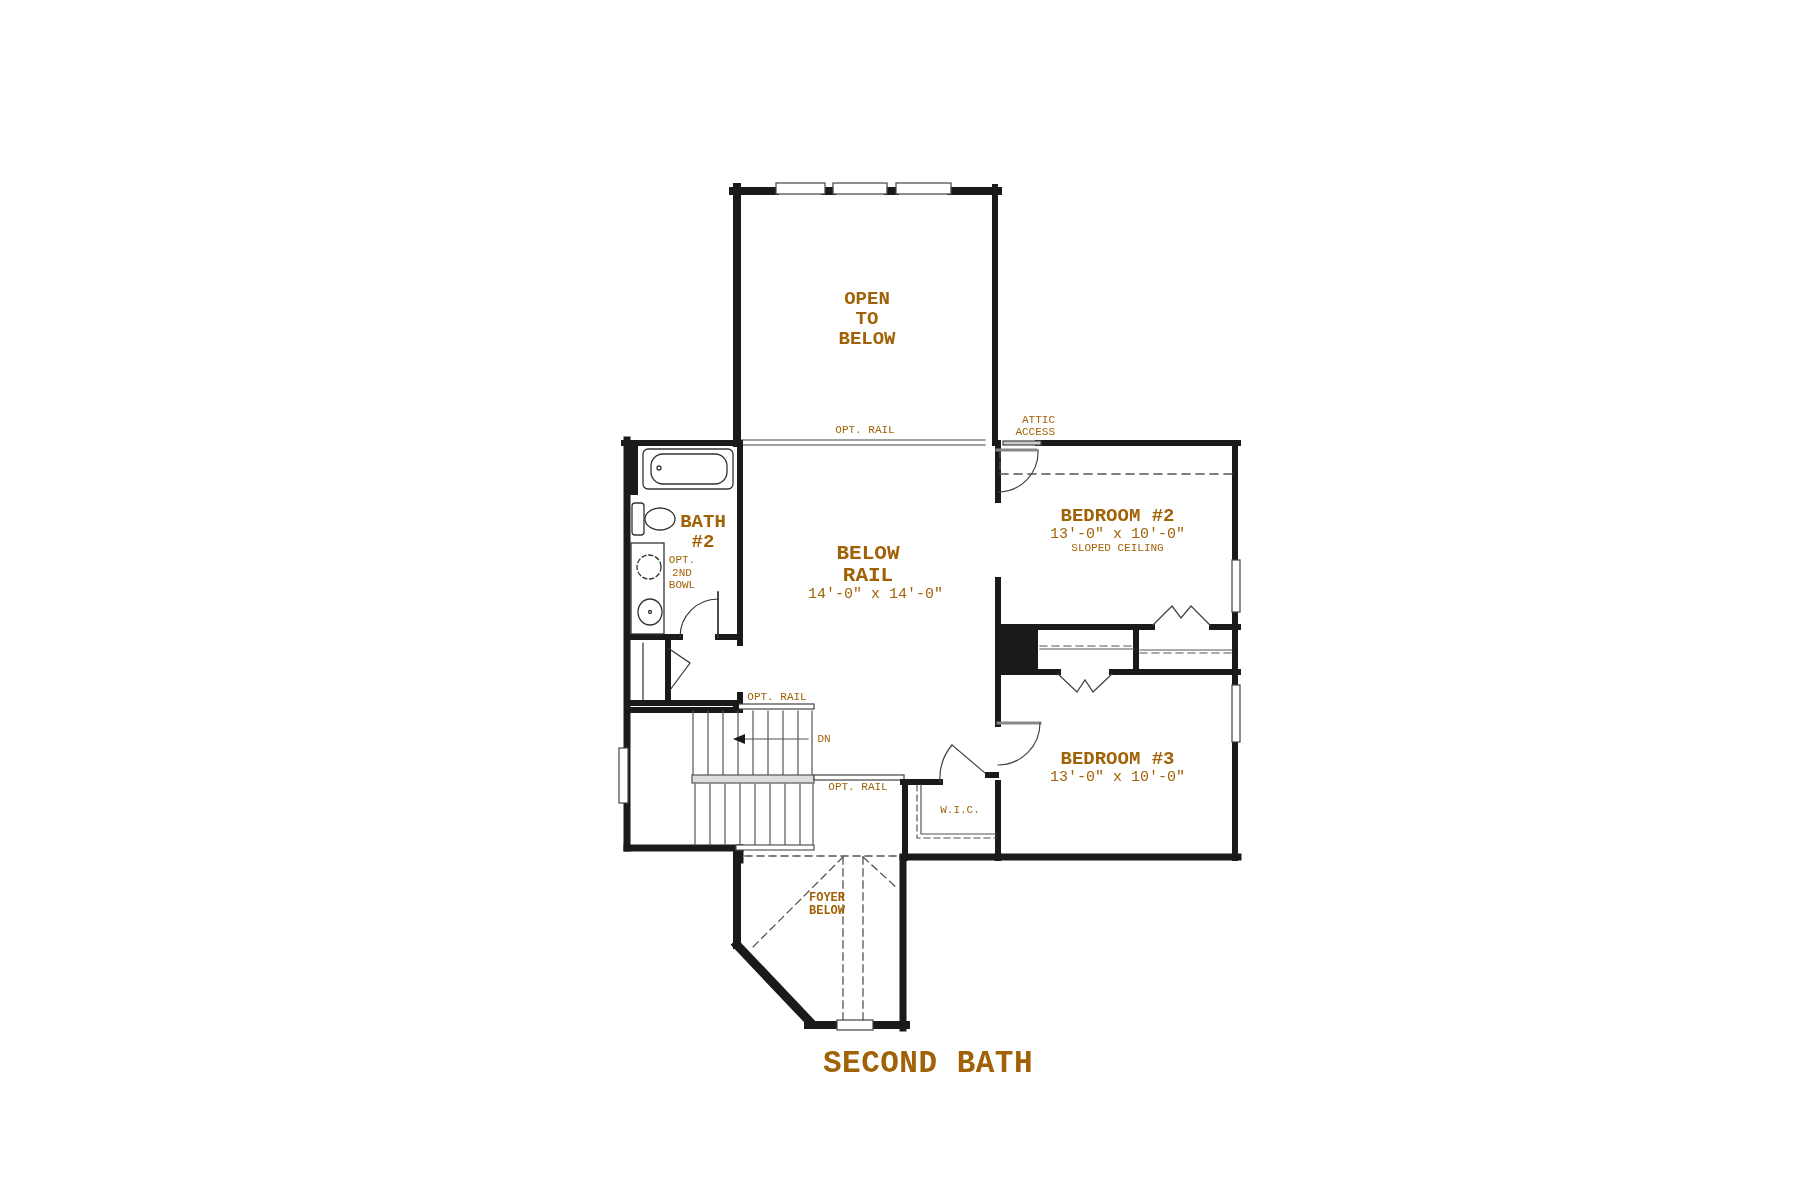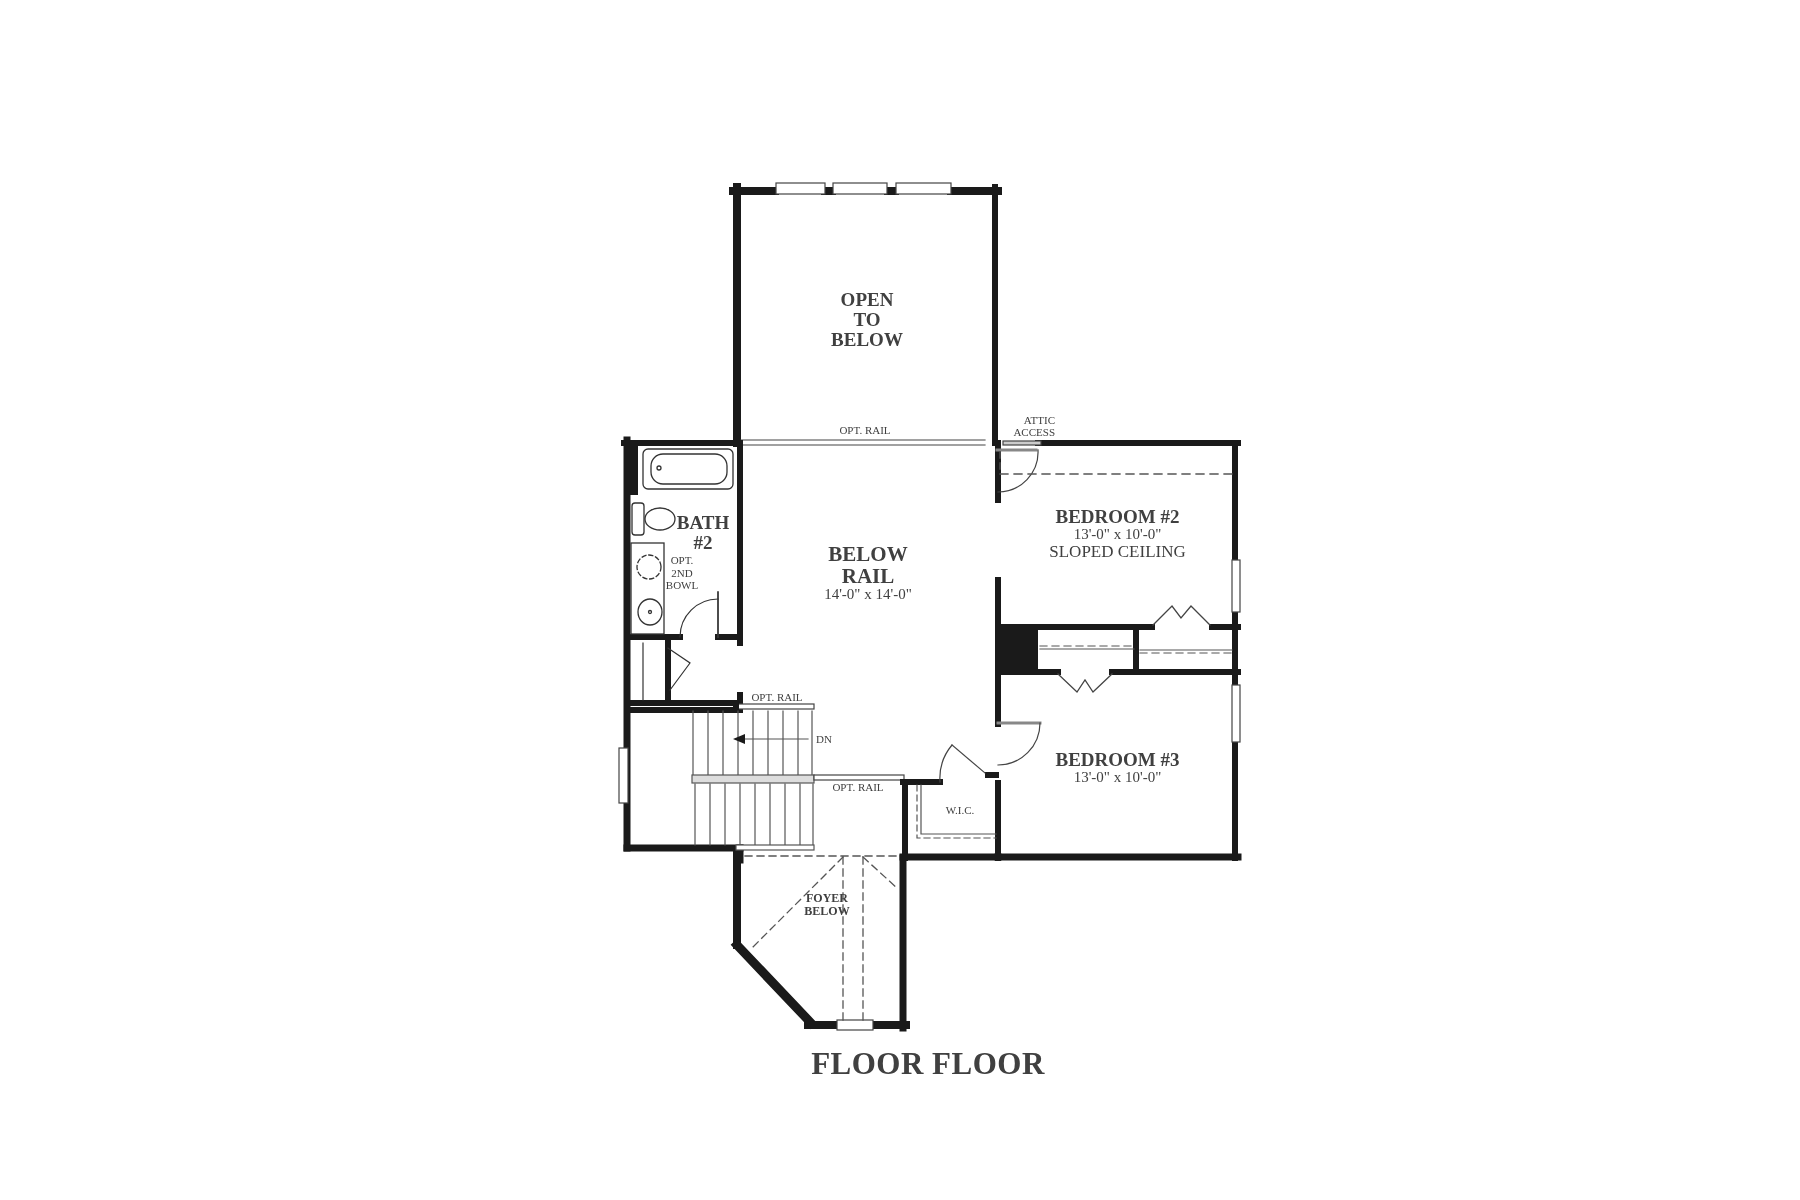--- a/index.html
+++ b/index.html
@@ -1,23 +1,23 @@
 <!DOCTYPE html>
 <html><head>
 <meta charset="utf-8">
 <style>
   html, body { margin:0; padding:0; background:#ffffff; }
   body { width:1800px; height:1200px; position:relative; overflow:hidden; font-family:"Liberation Sans", sans-serif; color:#1a1a1a; }
   #plan { position:absolute; left:0; top:0; }
-  .lbl { position:absolute; text-align:center; font-family:Liberation Serif, serif; color:#404040; white-space:nowrap; line-height:1.05; }
+  .lbl { position:absolute; text-align:center; font-family:Liberation Mono, monospace; color:#a16207; white-space:nowrap; line-height:1.05; }
   .room-name { font-weight:bold; font-size:19px; }
   .room-name-lg { font-weight:bold; font-size:21px; }
   .dim { font-size:15px; font-weight:normal; }
   .small { font-size:11px; font-weight:normal; }
-  .note { font-size:17px; font-weight:normal; }
+  .note { font-size:11px; font-weight:normal; }
   .title { font-weight:bold; font-size:31px; letter-spacing:0.5px; }
 </style>
 </head>
 <body>
 
 <svg id="plan" width="1800" height="1200" viewBox="0 0 1800 1200" xmlns="http://www.w3.org/2000/svg">
   <g fill="none" stroke="#1a1a1a" stroke-linecap="square">
 
     <g>
       <line x1="737" y1="187" x2="737" y2="443" stroke-width="8"></line>
@@ -245,13 +245,13 @@
 <div class="lbl small" style="left:813px; top:734px; width:22px; text-align:center;">DN</div>
 <div class="lbl small" style="left:826px; top:782px; width:64px;">OPT. RAIL</div>
 
 <div class="lbl small" style="left:930px; top:805px; width:60px;">W.I.C.</div>
 
 <div class="lbl room-name" style="left:787px; top:892px; width:80px; font-size:12px;">
   <div>FOYER</div>
   <div>BELOW</div>
 </div>
 
-<div class="lbl title" style="left:728px; top:1048px; width:400px;">FLOOR FLOOR</div>
+<div class="lbl title" style="left:728px; top:1048px; width:400px;">SECOND BATH</div>
 
 </body></html>

